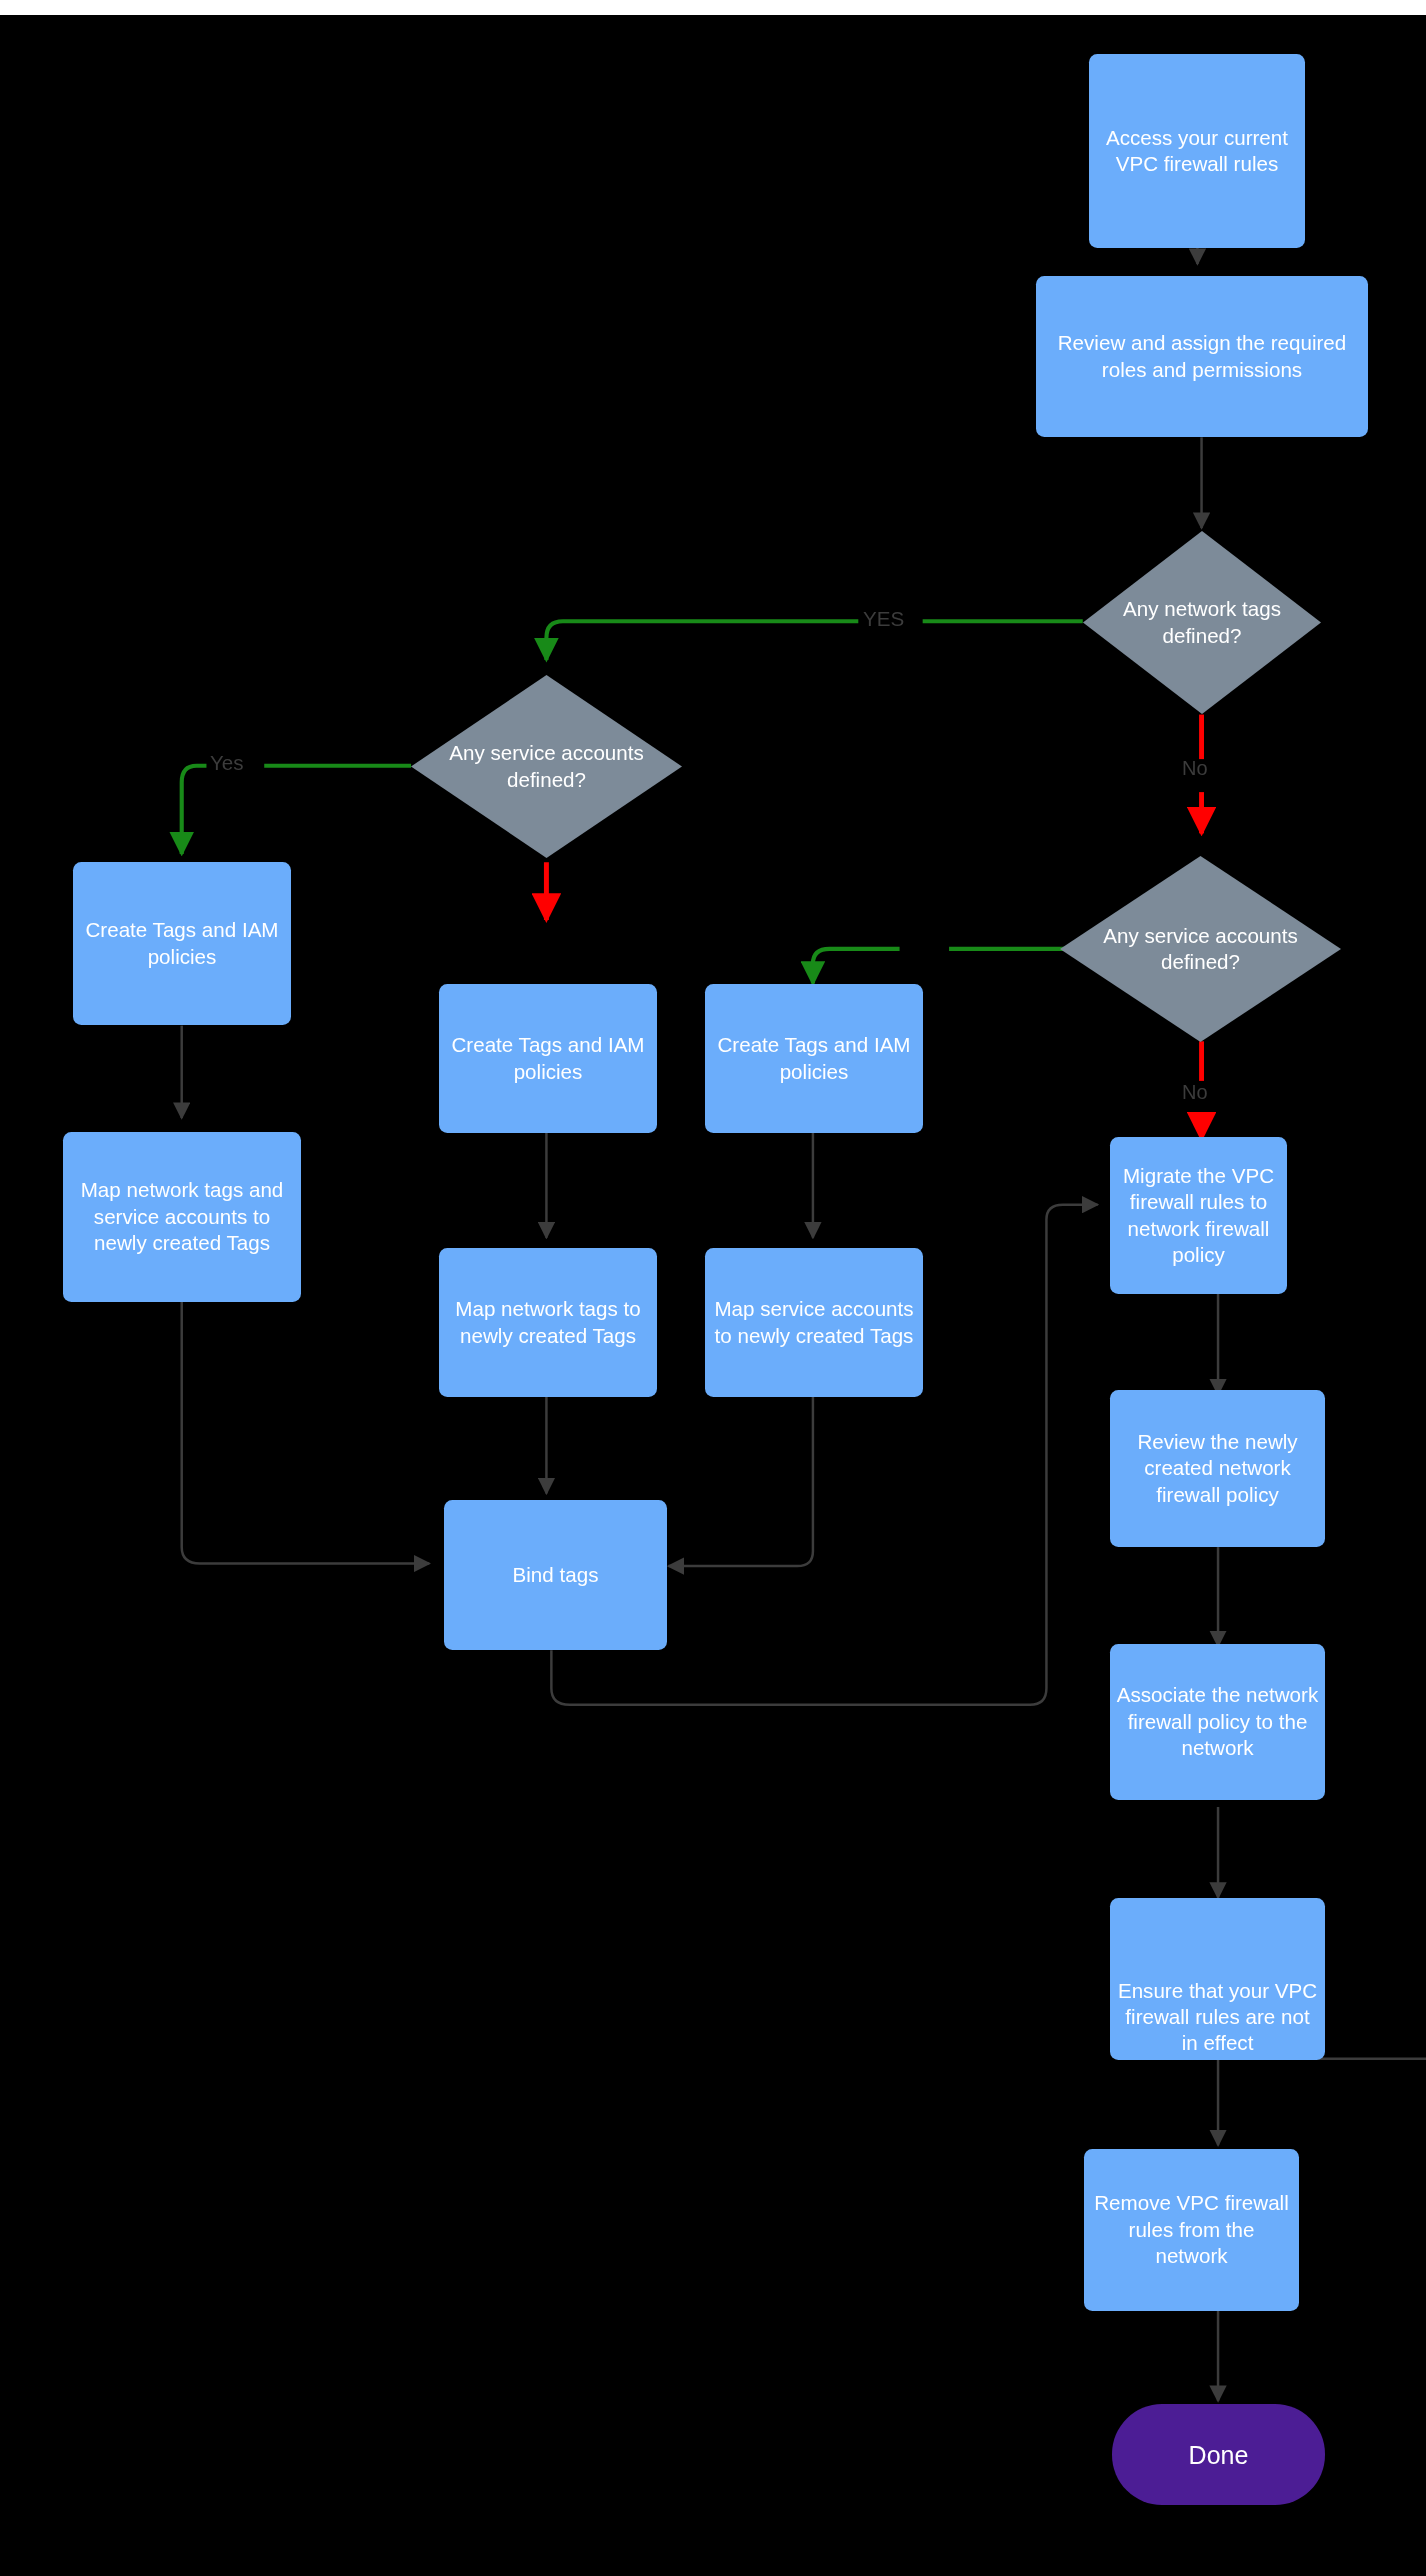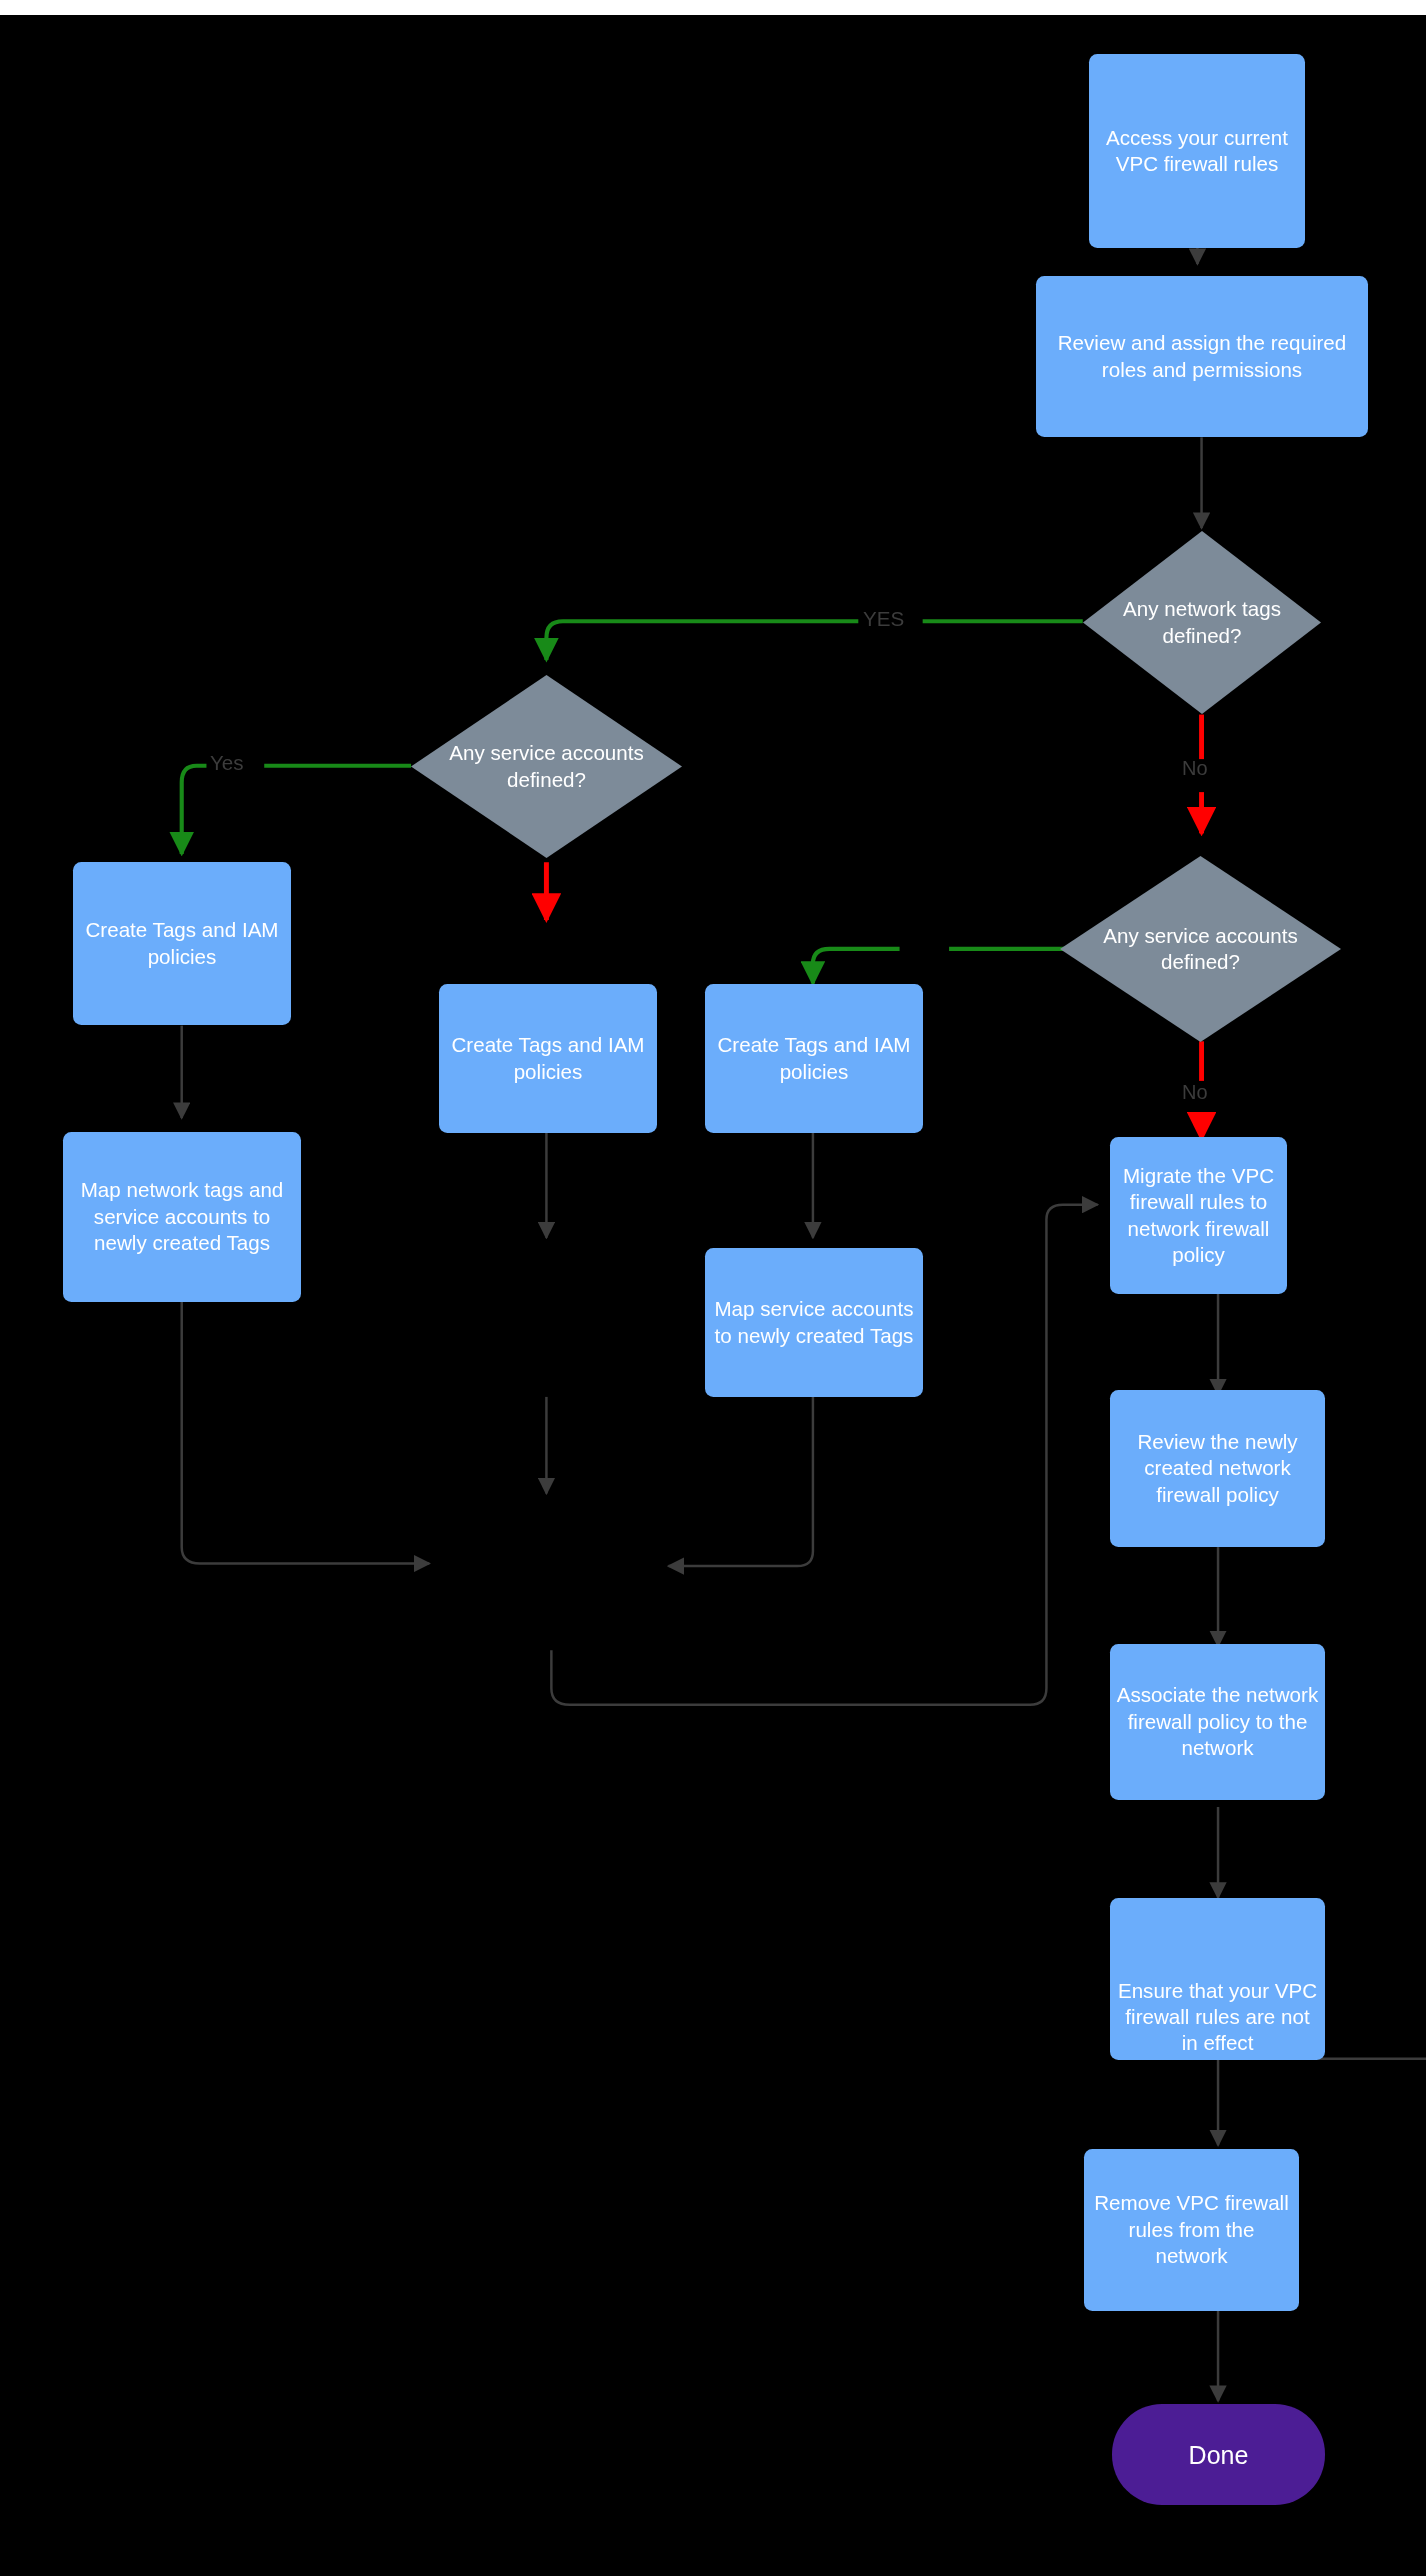--- a/index.html
+++ b/index.html
@@ -154,25 +154,31 @@
   </div>
 
   <div class="node proc" style="left:705px;top:984px;width:218px;height:149px;">
     <span>Create Tags and IAM policies</span>
   </div>
 
   <div class="node proc" style="left:63px;top:1132px;width:238px;height:170px;">
     <span>Map network tags and service accounts to newly created Tags</span>
   </div>
 
+  <div class="node proc" style="left:439px;top:1248px;width:218px;height:149px;">
+    <span>Map network tags to newly created Tags</span>
+  </div>
 
   <div class="node proc" style="left:705px;top:1248px;width:218px;height:149px;">
     <span>Map service accounts  to newly created Tags</span>
   </div>
 
+  <div class="node proc" style="left:444px;top:1500px;width:223px;height:150px;">
+    <span>Bind tags</span>
+  </div>
 
   <div class="node proc" style="left:1110px;top:1137px;width:177px;height:157px;align-items:center;">
     <span>Migrate the VPC firewall rules to network firewall policy</span>
   </div>
 
   <div class="node proc" style="left:1110px;top:1390px;width:215px;height:157px;">
     <span>Review the newly created network firewall policy</span>
   </div>
 
   <div class="node proc" style="left:1110px;top:1644px;width:215px;height:156px;">

